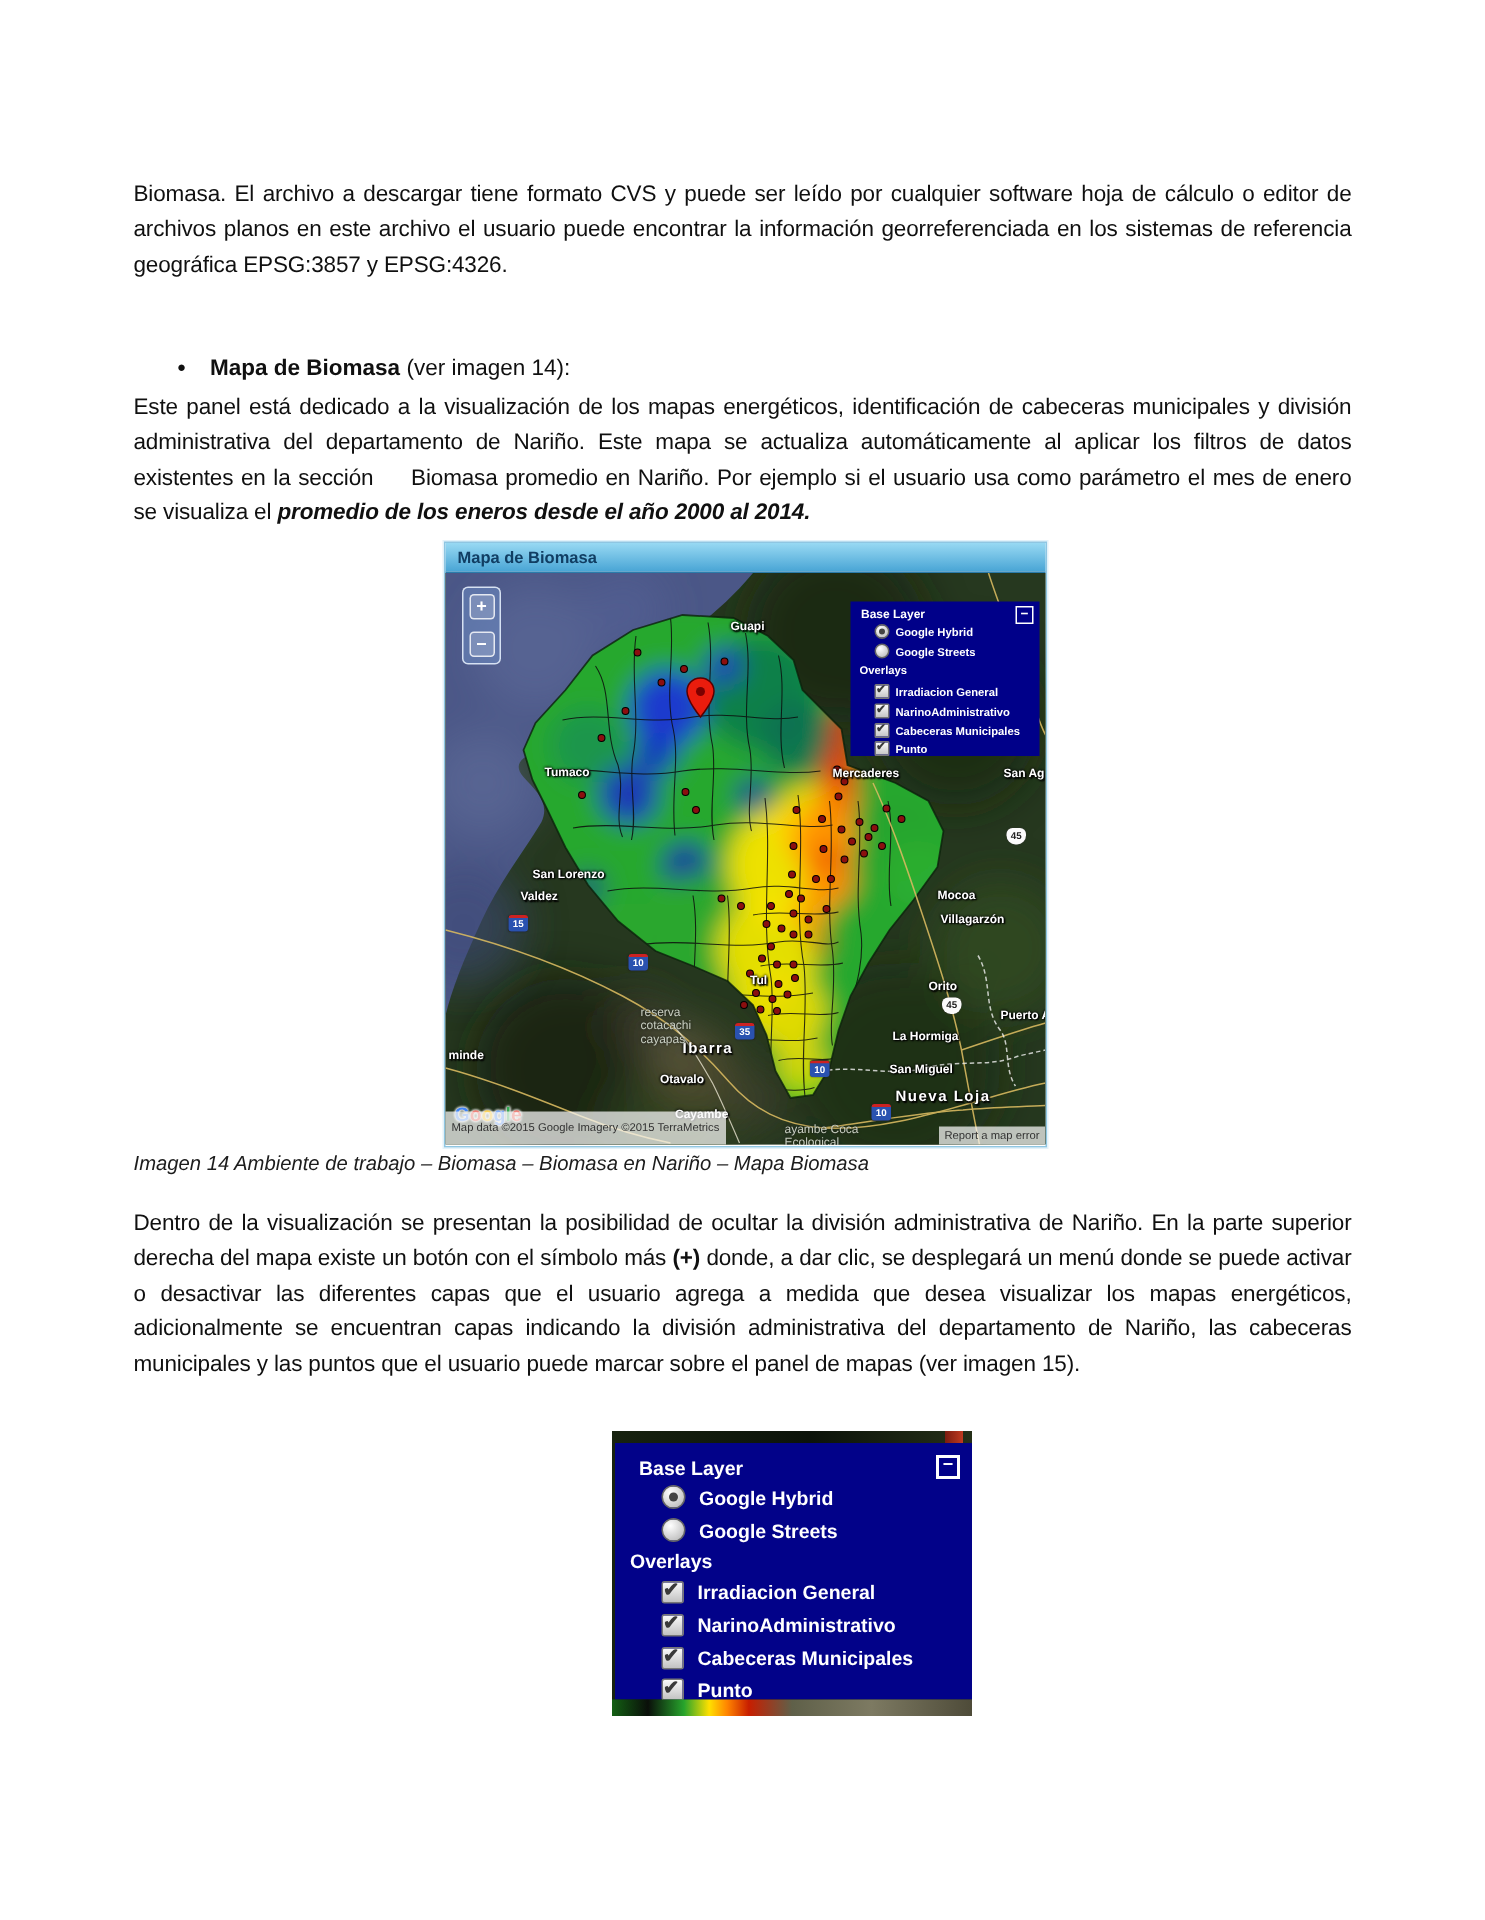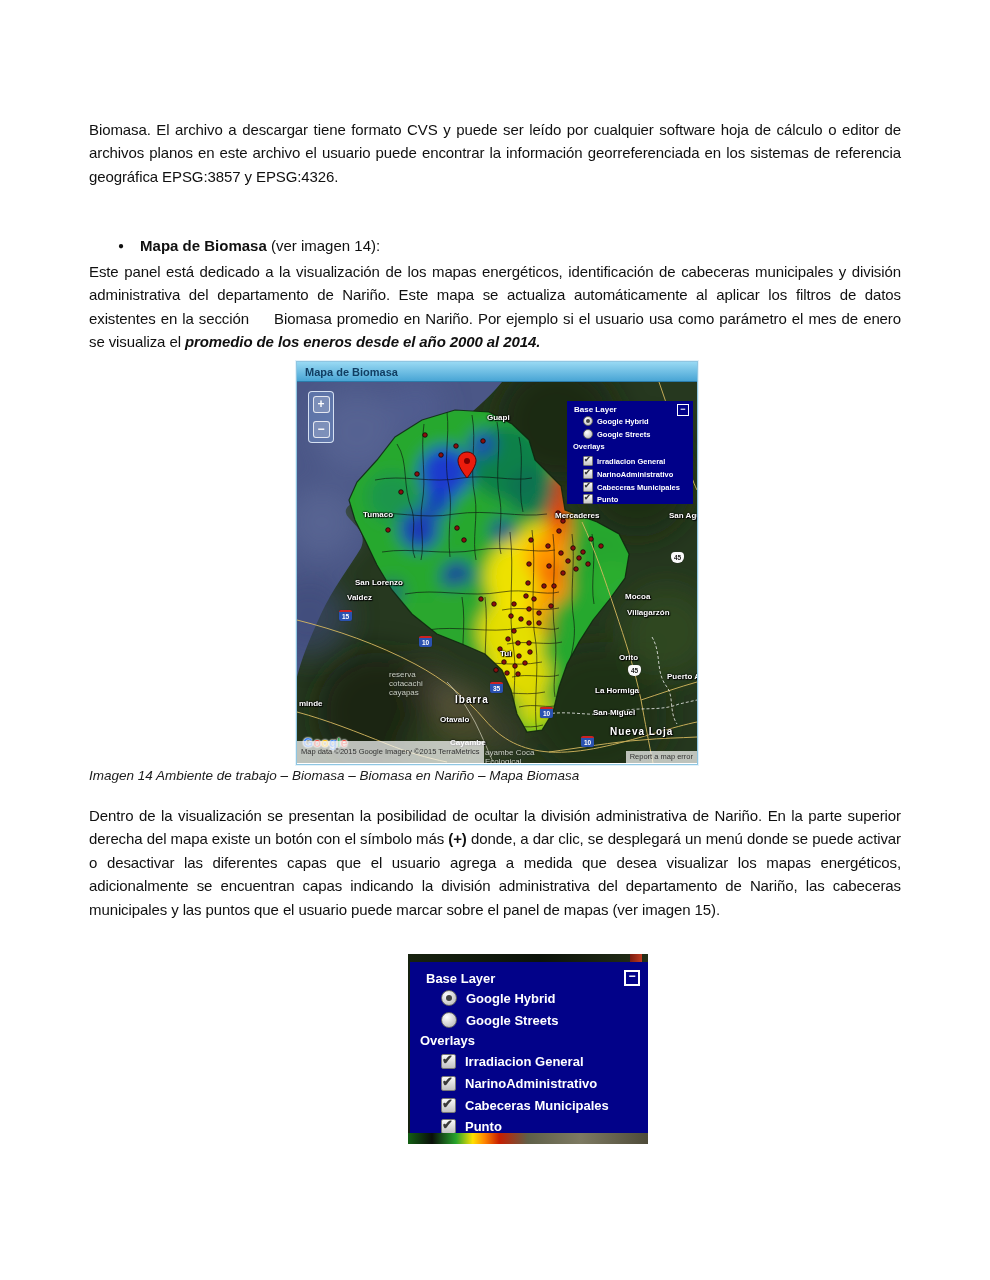--- a/index.html
+++ b/index.html
@@ -21,21 +21,21 @@
   .map-figure{position:absolute;left:296px;top:361px;width:400px;height:402px;
               border:1px solid #8fc6e2;box-shadow:0 0 0 1px #e3f2fa;}
   .map-titlebar{height:20px;background:linear-gradient(#98d9f3,#49a5d5);
                 border-bottom:1px solid #2a7cab;color:#113e63;font-weight:bold;
                 font-size:11px;line-height:20px;padding-left:8px;box-sizing:border-box;}
   .map-body{position:relative;width:100%;height:381px;overflow:hidden;background:#26381f;}
   .map-body svg{position:absolute;left:0;top:0;}
 
   .map-label{position:absolute;color:#fff;font-size:8px;font-weight:bold;white-space:pre;
              text-shadow:0 0 2px #000,0 0 2px #000,1px 1px 1px #000;z-index:4;}
-  .map-label.muted{color:#c9cfc2;font-weight:normal;text-shadow:0 0 2px #1a1a1a;}
+  .map-label.muted{color:#c9cfc2;font-weight:normal;text-shadow:0 0 2px #1a1a1a;margin-left:38px;}
   .map-label.big{font-size:10px;letter-spacing:1px;}
 
   .shield{position:absolute;font-size:6.5px;font-weight:bold;text-align:center;z-index:4;}
   .shield.us{width:13px;height:11px;background:#fbfbfb;color:#222;line-height:11px;
              border-radius:4px 4px 6px 6px;box-shadow:0 0 1px #333;}
   .shield.hw{width:13px;height:9px;background:#2a52b0;color:#fff;line-height:9px;
              border-radius:2px;border-top:2.5px solid #cc2222;box-shadow:0 0 1px #222;}
 
   .zoomctl{position:absolute;left:11px;top:9px;width:24px;height:50px;z-index:5;
            background:rgba(110,140,195,0.55);border:1px solid rgba(235,245,255,.85);
@@ -293,21 +293,21 @@
         <span class="map-label" style="left: 258px; top: 129px;">Mercaderes</span>
         <span class="map-label" style="left: 372px; top: 129px;">San Agu</span>
         <span class="map-label" style="left: 58px; top: 196px;">San Lorenzo</span>
         <span class="map-label" style="left: 50px; top: 211px;">Valdez</span>
         <span class="map-label" style="left: 328px; top: 210px;">Mocoa</span>
         <span class="map-label" style="left: 330px; top: 226px;">Villagarzón</span>
         <span class="map-label" style="left: 306px; top: 271px; margin-left: 16px;">Orito</span>
         <span class="map-label" style="left: 338px; top: 290px; margin-left: 32px;">Puerto Asís</span>
         <span class="map-label" style="left: 298px; top: 304px;">La Hormiga</span>
         <span class="map-label" style="left: 296px; top: 326px;">San Miguel</span>
-        <span class="map-label big" style="left: 313px; top: 344px;">Nueva Loja</span>
+        <span class="map-label big" style="left: 300px; top: 344px;">Nueva Loja</span>
         <span class="map-label" style="left: 203px; top: 267px;">Tul</span>
         <span class="map-label big" style="left: 158px; top: 312px;">Ibarra</span>
         <span class="map-label" style="left: 143px; top: 333px;">Otavalo</span>
         <span class="map-label" style="left: 153px; top: 356px;">Cayambe</span>
         <span class="map-label" style="left: 2px; top: 317px;">minde</span>
         <span class="map-label muted" style="left: 92px; top: 288px;">reserva
 cotacachi
 cayapas</span>
         <span class="map-label muted" style="left: 188px; top: 366px;">ayambe Coca
 Ecological</span>

